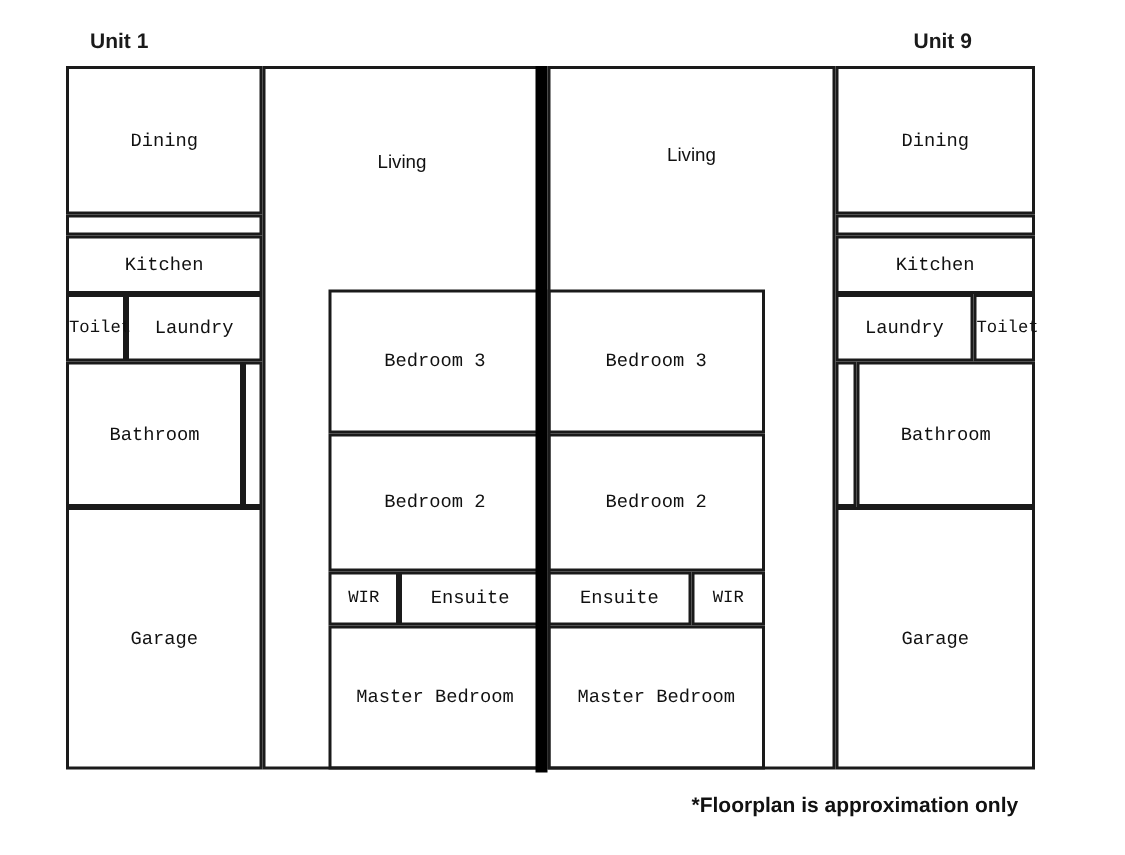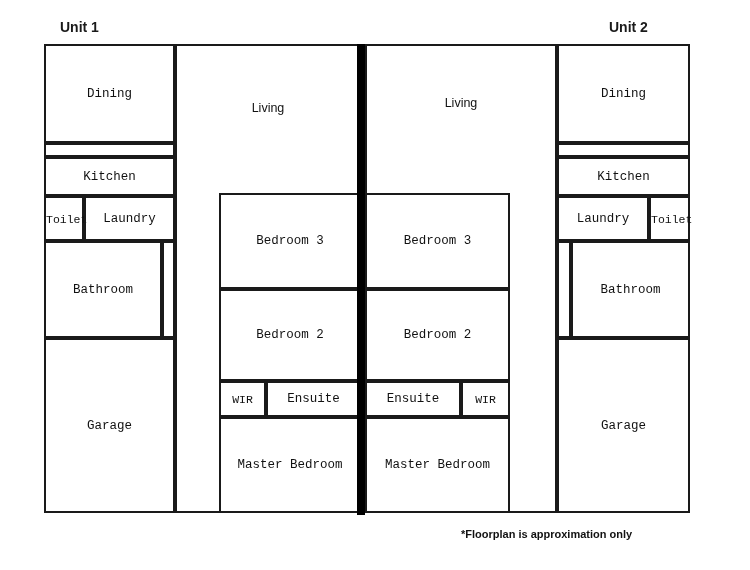--- a/index.html
+++ b/index.html
@@ -24,21 +24,21 @@
   }
   .unit-title {
     position: absolute;
     font-size: 14px;
     font-weight: 700;
     color: #1a1a1a;
     white-space: nowrap;
   }
   .footnote {
     position: absolute;
-    font-size: 11px;
+    font-size: 14px;
     font-weight: 700;
     color: #111111;
     white-space: nowrap;
   }
   .room {
     position: absolute;
     box-sizing: border-box;
     border: 2px solid #1a1a1a;
     background: transparent;
   }
@@ -60,21 +60,21 @@
     position: absolute;
     background: #000000;
   }
 </style>
 </head>
 <body>
 
 <div id="stage">
 
   <div class="unit-title" style="left:60px; top:19px;">Unit 1</div>
-  <div class="unit-title" style="left:609px; top:19px;">Unit 2</div>
+  <div class="unit-title" style="left:609px; top:19px;">Unit 9</div>
 
   <div class="room lbl-mid" style="left:44px; top:44px; width:131px; height:99px;">
     <span class="lbl">Dining</span>
   </div>
 
   <div class="room" style="left:44px; top:143px; width:131px; height:14px;"></div>
 
   <div class="room lbl-mid" style="left:44px; top:157px; width:131px; height:39px;">
     <span class="lbl">Kitchen</span>
   </div>

